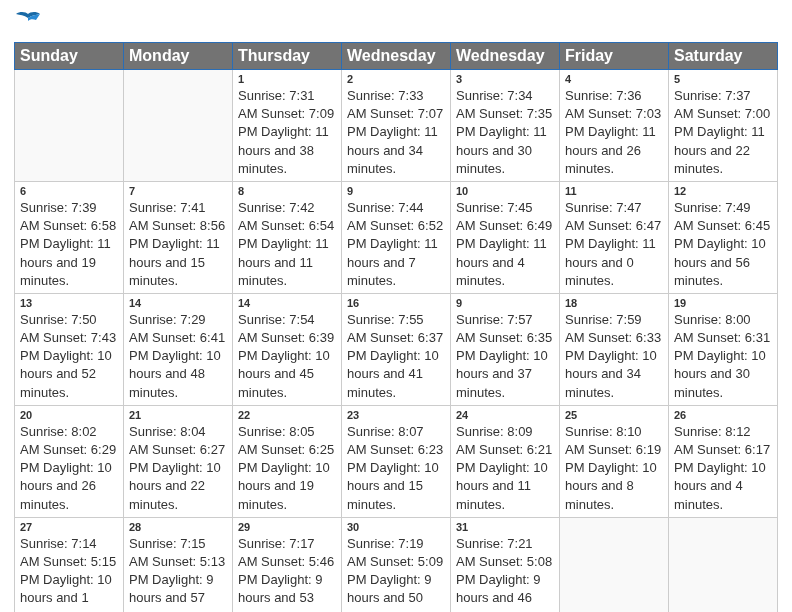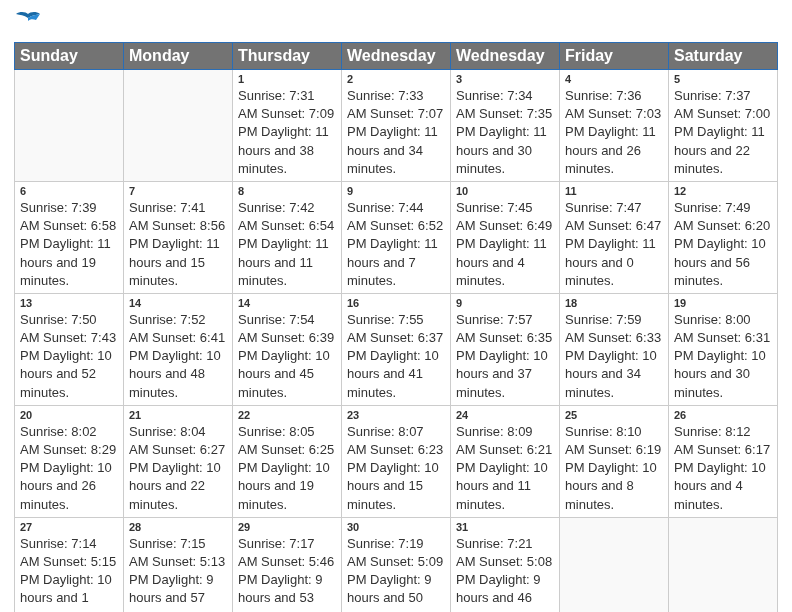--- a/index.html
+++ b/index.html
@@ -195,34 +195,34 @@
           </td>
           <td>
             <span class="day-number">11</span>
             <div class="day-info">Sunrise: 7:47 AM
 Sunset: 6:47 PM
 Daylight: 11 hours and 0 minutes.</div>
           </td>
           <td>
             <span class="day-number">12</span>
             <div class="day-info">Sunrise: 7:49 AM
-Sunset: 6:20 PM
+Sunset: 6:45 PM
 Daylight: 10 hours and 56 minutes.</div>
           </td>
         </tr>
         <tr>
           <td>
             <span class="day-number">13</span>
             <div class="day-info">Sunrise: 7:50 AM
 Sunset: 7:43 PM
 Daylight: 10 hours and 52 minutes.</div>
           </td>
           <td>
             <span class="day-number">14</span>
-            <div class="day-info">Sunrise: 7:52 AM
+            <div class="day-info">Sunrise: 7:29 AM
 Sunset: 6:41 PM
 Daylight: 10 hours and 48 minutes.</div>
           </td>
           <td>
             <span class="day-number">14</span>
             <div class="day-info">Sunrise: 7:54 AM
 Sunset: 6:39 PM
 Daylight: 10 hours and 45 minutes.</div>
           </td>
           <td>
@@ -247,21 +247,21 @@
             <span class="day-number">19</span>
             <div class="day-info">Sunrise: 8:00 AM
 Sunset: 6:31 PM
 Daylight: 10 hours and 30 minutes.</div>
           </td>
         </tr>
         <tr>
           <td>
             <span class="day-number">20</span>
             <div class="day-info">Sunrise: 8:02 AM
-Sunset: 8:29 PM
+Sunset: 6:29 PM
 Daylight: 10 hours and 26 minutes.</div>
           </td>
           <td>
             <span class="day-number">21</span>
             <div class="day-info">Sunrise: 8:04 AM
 Sunset: 6:27 PM
 Daylight: 10 hours and 22 minutes.</div>
           </td>
           <td>
             <span class="day-number">22</span>

